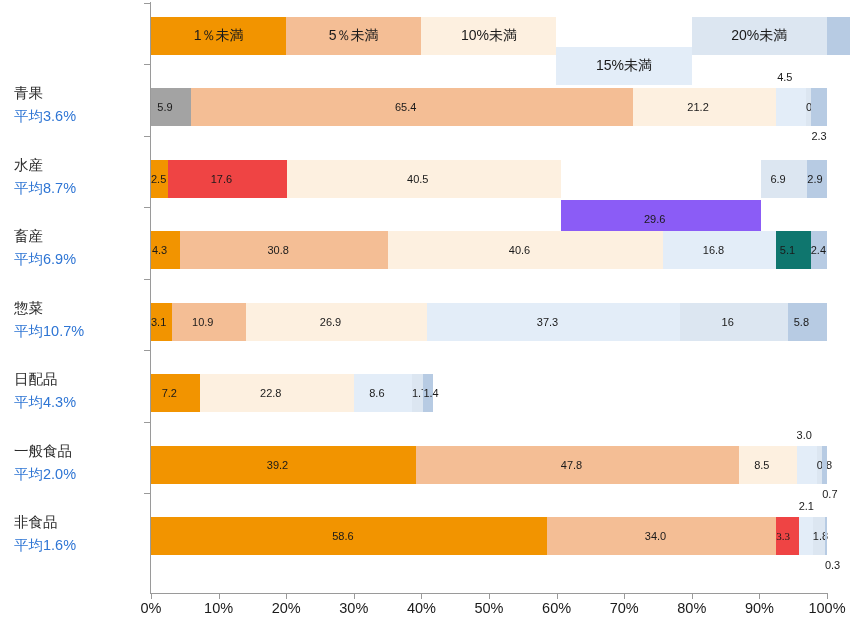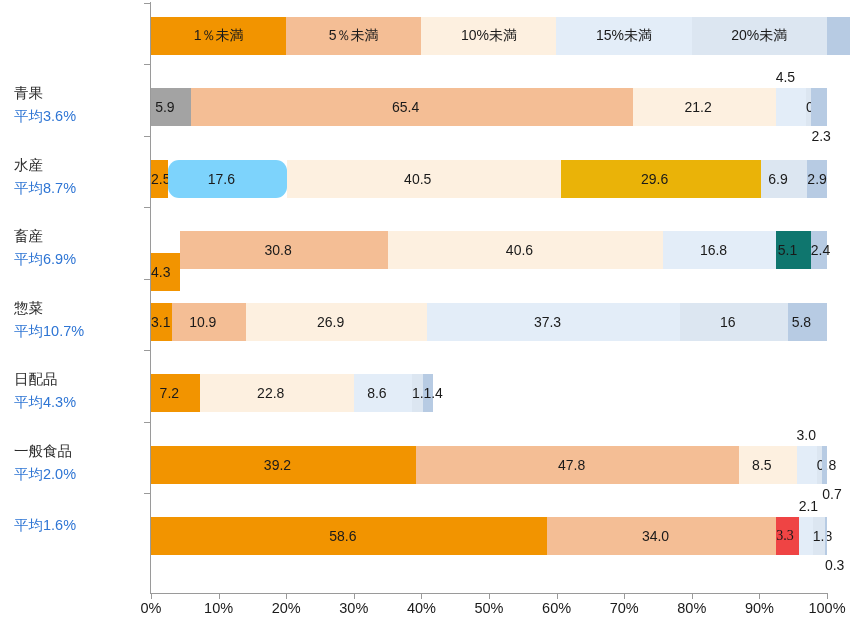--- a/index.html
+++ b/index.html
@@ -109,21 +109,21 @@
     box-sizing: border-box;
   }
   .seg-label {
     position: absolute;
     top: 0;
     left: 0;
     right: 12px;
     height: 38px;
     line-height: 38px;
     text-align: center;
-    font-size: 14px;
+    font-size: 11px;
     color: #1a1a1a;
     white-space: nowrap;
   }
   
   .seg-label.above {
     top: -21px;
     height: 20px;
     line-height: 20px;
   }
   .seg-label.below {
@@ -151,21 +151,21 @@
   <div id="legend" style="width: 811px; border-radius: 12px;">
       <div class="legend-cell" style="background: rgb(242, 148, 0); width: 16.6667%;">
         <span>1％未満</span>
       </div>
       <div class="legend-cell" style="background: rgb(244, 190, 149); width: 16.6667%;">
         <span>5％未満</span>
       </div>
       <div class="legend-cell" style="background: rgb(253, 240, 224); width: 16.6667%;">
         <span>10%未満</span>
       </div>
-      <div class="legend-cell" style="background: rgb(227, 237, 248); width: 16.6667%;">
+      <div class="legend-cell" style="background: rgb(227, 237, 248); width: 16.6667%; margin-top: 30px;">
         <span>15%未満</span>
       </div>
       <div class="legend-cell" style="background: rgb(220, 230, 241); width: 16.6667%;">
         <span>20%未満</span>
       </div>
       <div class="legend-cell" style="background: rgb(183, 203, 227); width: 16.6667%;">
         <span>20%以上</span>
       </div>
     </div>
 
@@ -188,20 +188,21 @@
       </div>
       <div class="cat-label-group" style="top: 369px;">
         <div class="cat-name">日配品</div>
         <div class="cat-avg">平均4.3%</div>
       </div>
       <div class="cat-label-group" style="top: 440.5px;">
         <div class="cat-name">一般食品</div>
         <div class="cat-avg">平均2.0%</div>
       </div>
       <div class="cat-label-group" style="top: 512px;">
+        <div class="cat-name">非食品</div>
         <div class="cat-avg">平均1.6%</div>
       </div>
     </div>
 
   <div id="bars">
       <div class="bar-row" style="top: 88px;">
         <div class="seg" style="width: 5.89411%; background: #a3a3a3;">
           <span class="seg-label">5.9</span>
         </div>
         <div class="seg" style="width: 65.3347%; background: rgb(244, 190, 149);">
@@ -217,38 +218,38 @@
           <span class="seg-label">0.8</span>
         </div>
         <div class="seg" style="width: 2.2977%; background: rgb(183, 203, 227);">
           <span class="seg-label below">2.3</span>
         </div>
       </div>
       <div class="bar-row" style="top: 159.5px;">
         <div class="seg" style="width: 2.5%; background: rgb(242, 148, 0);">
           <span class="seg-label">2.5</span>
         </div>
-        <div class="seg" style="width: 17.6%; background: #7dd3fc; border-radius: 11px;">
+        <div class="seg" style="width: 17.6%; background: #ef4444;">
           <span class="seg-label">17.6</span>
         </div>
         <div class="seg" style="width: 40.5%; background: rgb(253, 240, 224);">
           <span class="seg-label">40.5</span>
         </div>
-        <div class="seg" style="width: 29.6%; background: #eab308;">
+        <div class="seg" style="width: 29.6%; background: #8b5cf6; margin-top: 40px;">
           <span class="seg-label">29.6</span>
         </div>
         <div class="seg" style="width: 6.9%; background: rgb(220, 230, 241);">
           <span class="seg-label">6.9</span>
         </div>
         <div class="seg" style="width: 2.9%; background: rgb(183, 203, 227);">
           <span class="seg-label">2.9</span>
         </div>
       </div>
       <div class="bar-row" style="top: 231px;">
-        <div class="seg" style="width: 4.3%; background: rgb(242, 148, 0); margin-top: 22px;">
+        <div class="seg" style="width: 4.3%; background: rgb(242, 148, 0);">
           <span class="seg-label">4.3</span>
         </div>
         <div class="seg" style="width: 30.8%; background: rgb(244, 190, 149);">
           <span class="seg-label">30.8</span>
         </div>
         <div class="seg" style="width: 40.6%; background: rgb(253, 240, 224);">
           <span class="seg-label">40.6</span>
         </div>
         <div class="seg" style="width: 16.8%; background: rgb(227, 237, 248);">
           <span class="seg-label">16.8</span>

